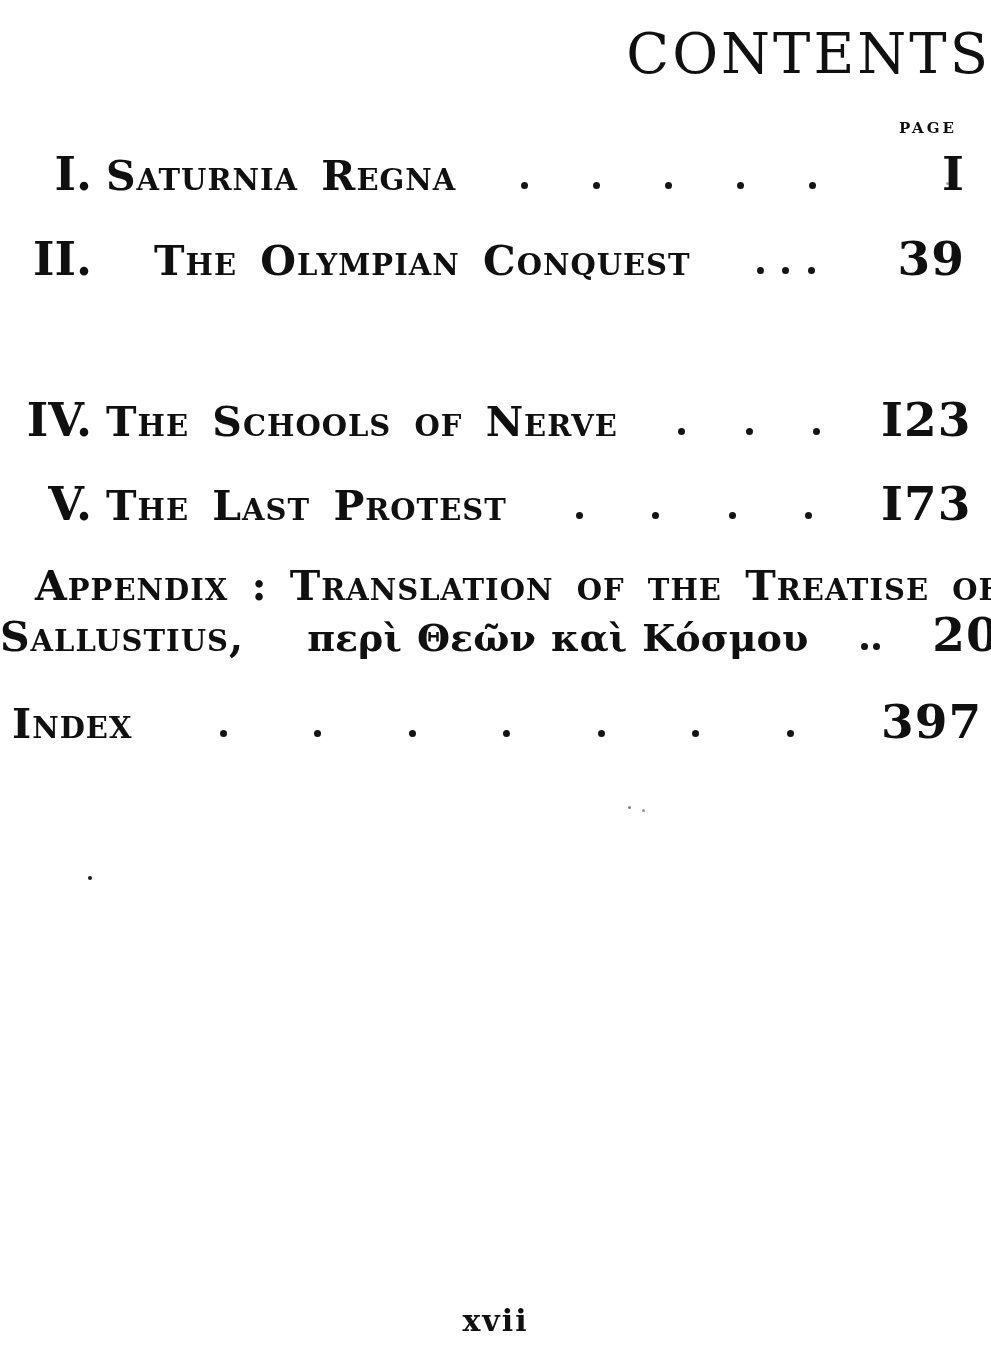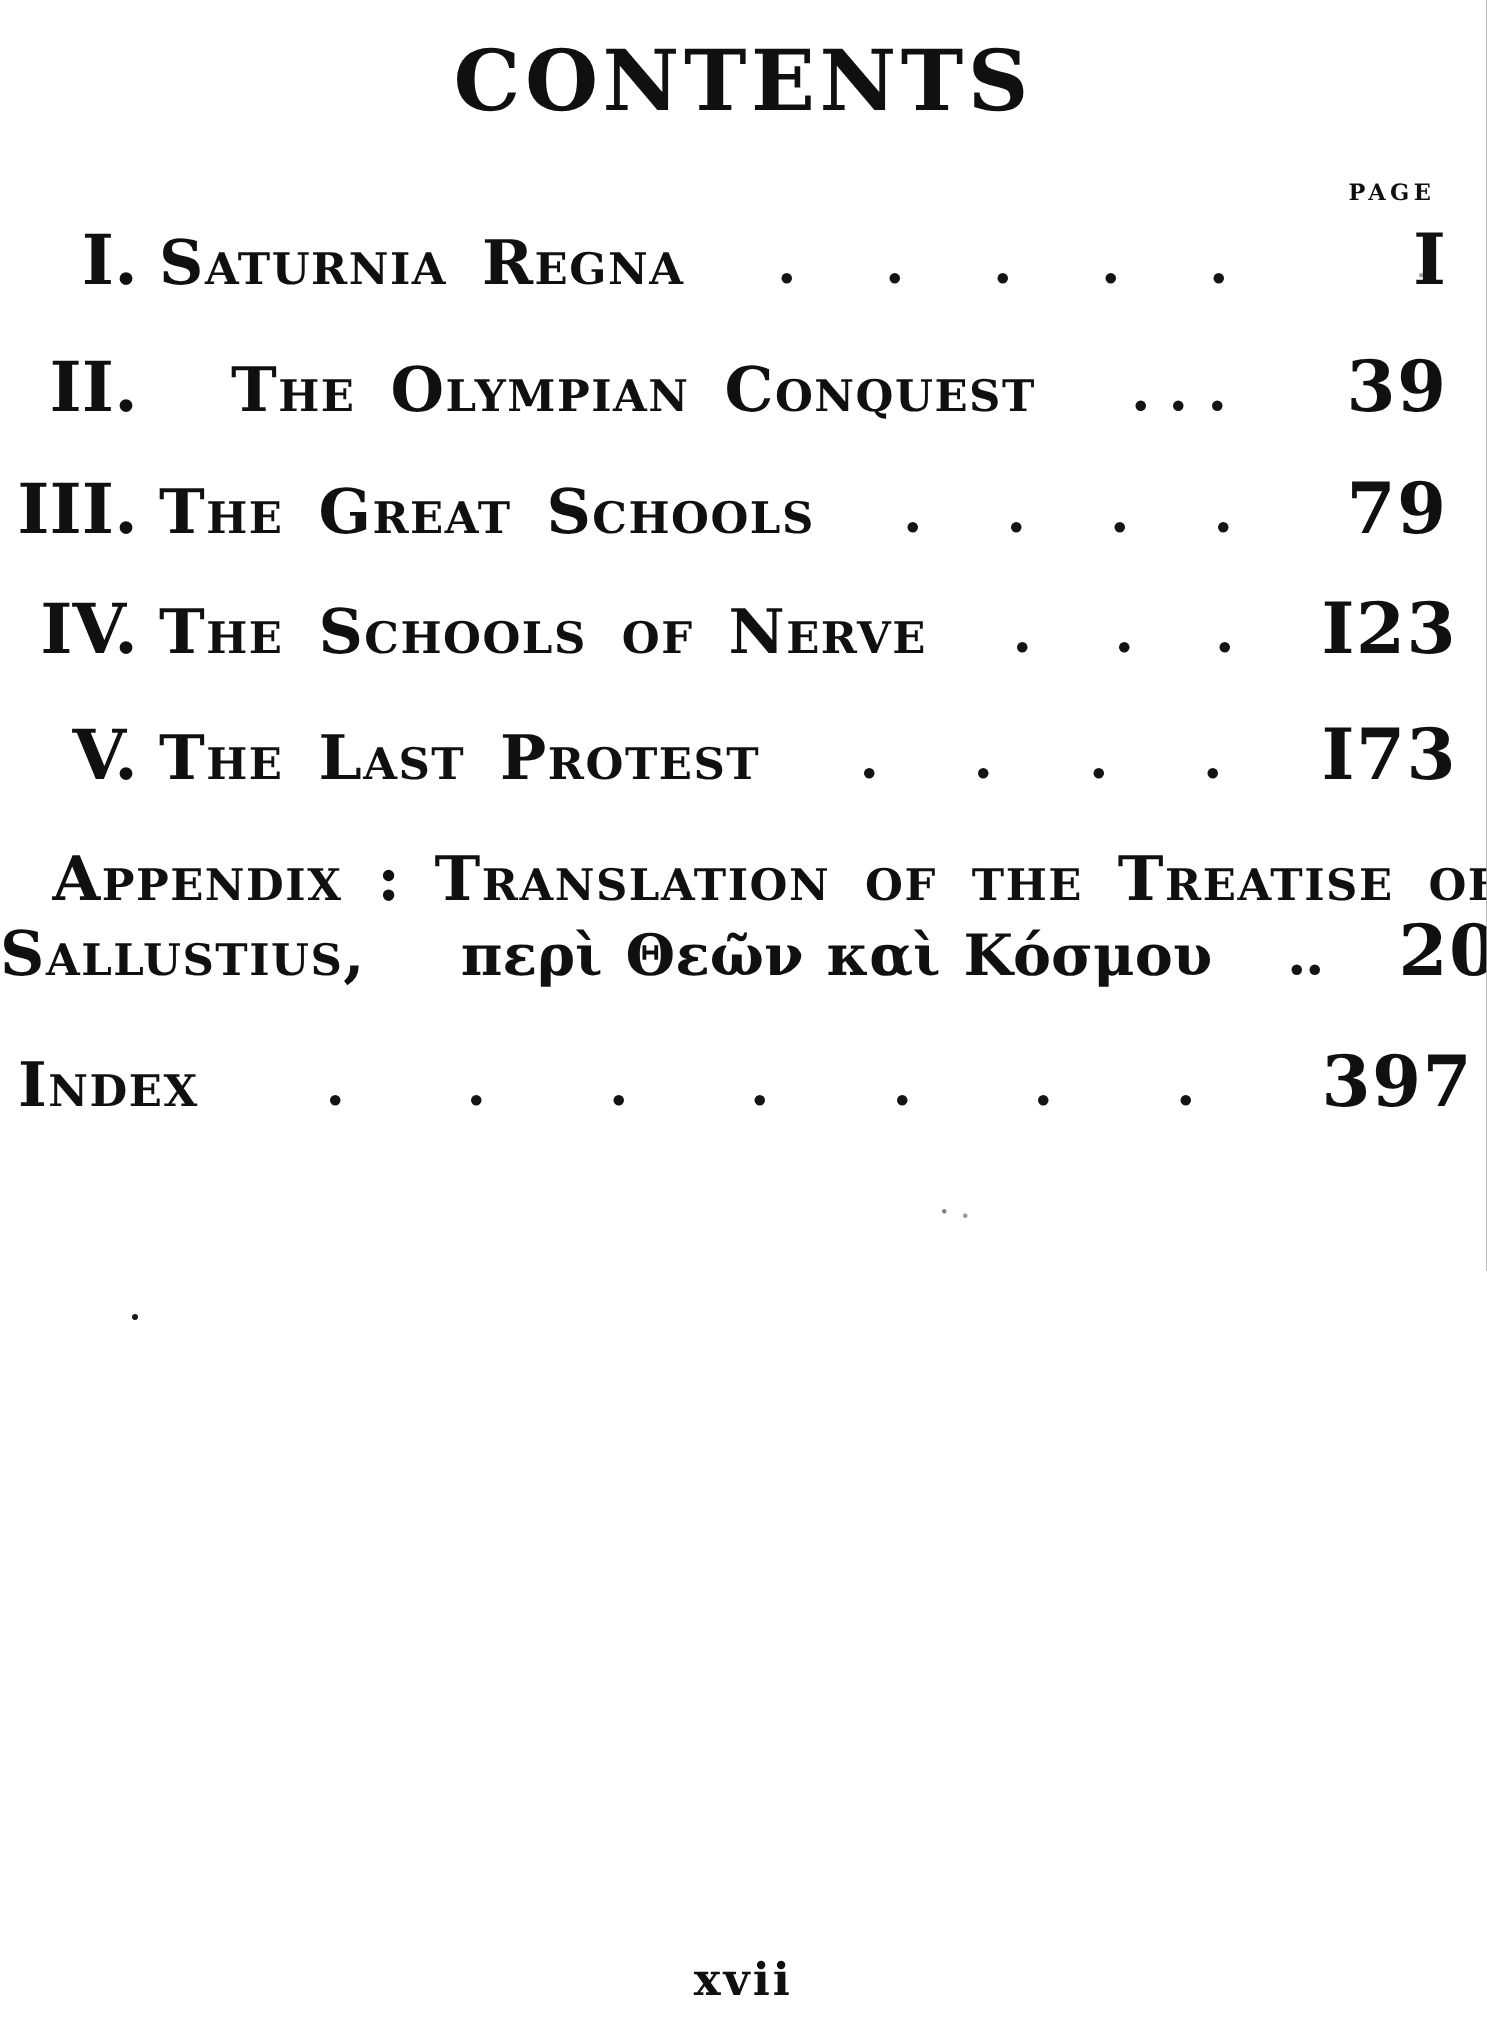--- a/index.html
+++ b/index.html
@@ -7,22 +7,22 @@
     position:relative;
     width:991px;height:1352px;
     margin:0 auto;
     background:#ffffff;
     color:#101010;
     font-family:"DejaVu Serif","Liberation Serif",serif;
     overflow:hidden;
   }
   .doc-title{
     position:absolute;top:26px;left:0;width:100%;
-    text-align:center;
-    font-size:56px;font-weight:bold;letter-spacing:3px;
+    text-align:right;
+    font-size:56px;font-weight:normal;letter-spacing:3px;
     line-height:1;
   }
   .page-col-label{
     position:absolute;top:121px;right:34px;
     font-size:15px;font-weight:bold;letter-spacing:3px;
     line-height:1;
   }
   .toc-row{
     position:absolute;left:0;right:0;
     display:flex;align-items:baseline;
@@ -115,31 +115,20 @@
     <span class="num">II.</span>
     <span class="toc-title">The Olympian Conquest</span>
     <span class="dots">
         <span class="dot"></span>
         <span class="dot"></span>
         <span class="dot"></span>
       </span>
     <span class="page-num">39</span>
   </div>
 
-  <div class="toc-row row-3">
-    <span class="num">III.</span>
-    <span class="toc-title">The Great Schools</span>
-    <span class="dots">
-        <span class="dot"></span>
-        <span class="dot"></span>
-        <span class="dot"></span>
-        <span class="dot"></span>
-      </span>
-    <span class="page-num">79</span>
-  </div>
 
   <div class="toc-row row-4">
     <span class="num">IV.</span>
     <span class="toc-title">The Schools of Nerve</span>
     <span class="dots">
         <span class="dot"></span>
         <span class="dot"></span>
         <span class="dot"></span>
       </span>
     <span class="page-num">I23</span>

